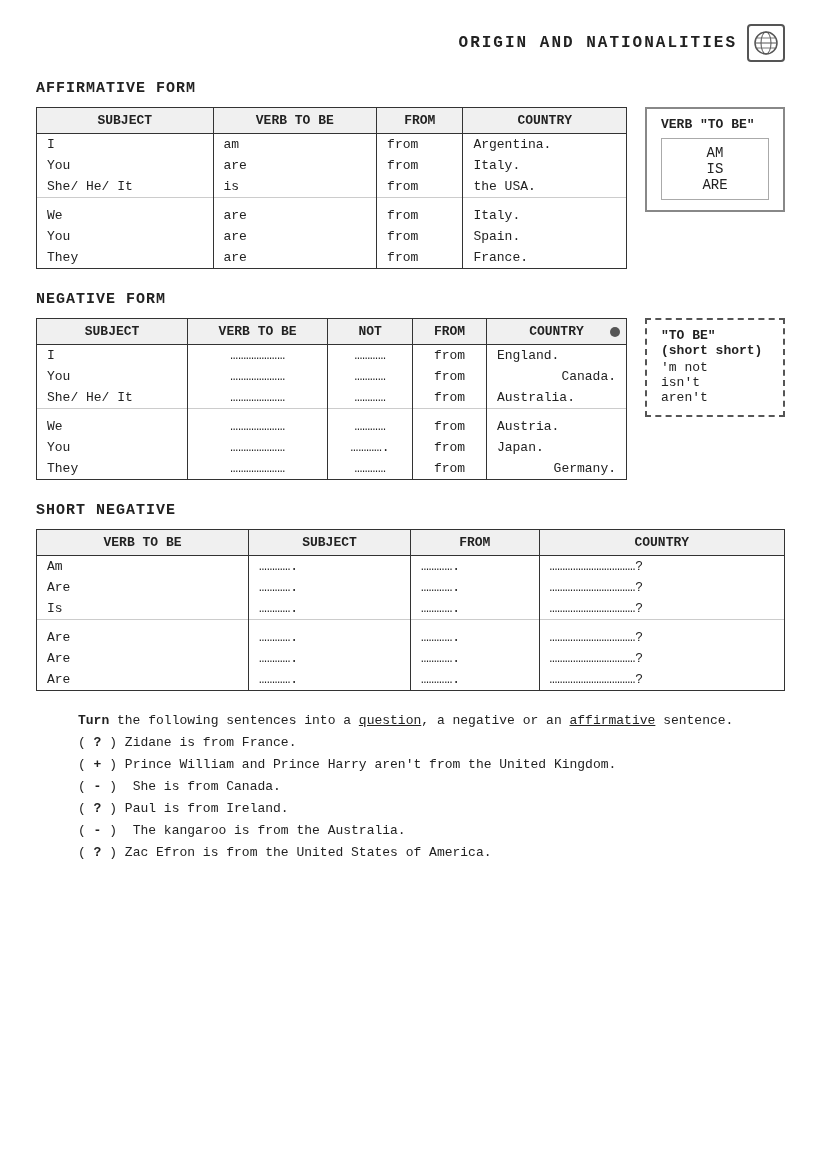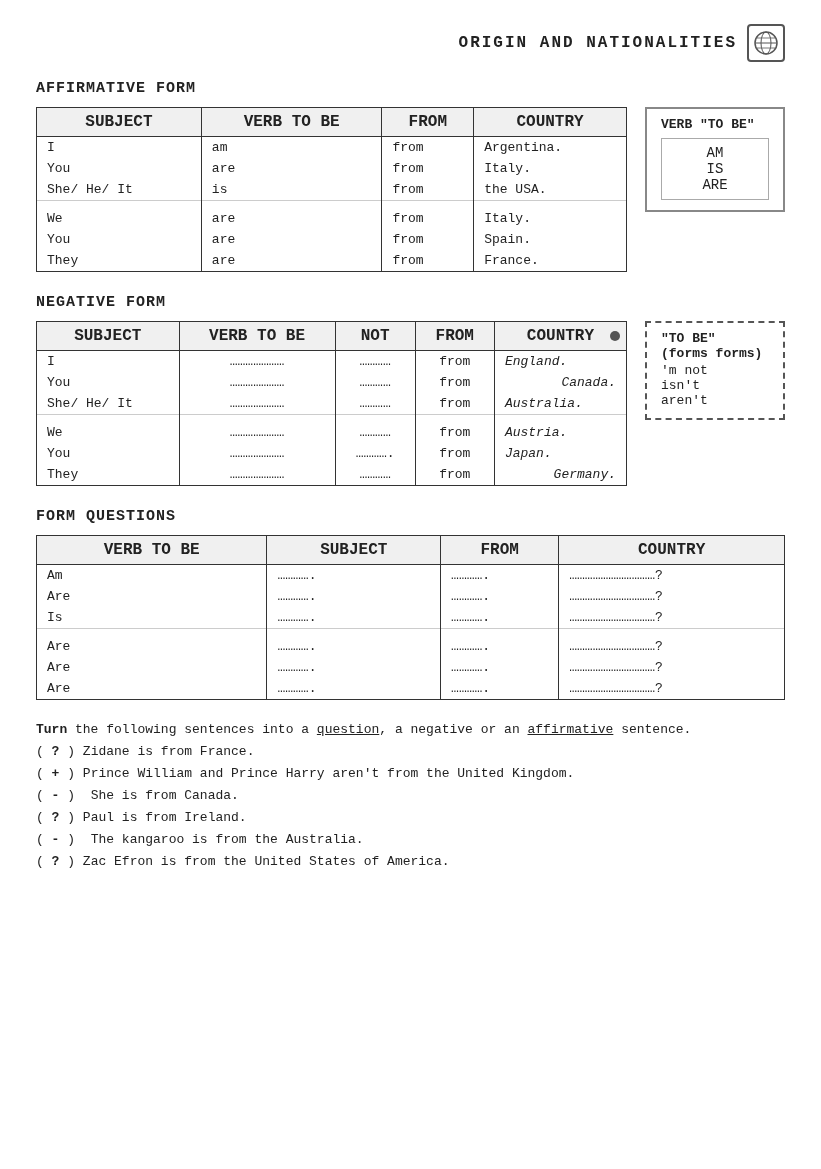--- a/index.html
+++ b/index.html
@@ -41,21 +41,21 @@
       font-family: 'Courier New', Courier, monospace;
     }
     table {
       border-collapse: collapse;
       width: 100%;
     }
     th {
       border: 1.5px solid #333;
       padding: 5px 10px;
       font-weight: bold;
-      font-size: 16px;
+      font-size: 13px;
       background: #f0f0f0;
       text-align: center;
     }
     td {
       border-left: 1.5px solid #333;
       border-right: 1.5px solid #333;
       padding: 3px 10px;
       font-size: 13px;
       vertical-align: top;
     }
@@ -81,30 +81,30 @@
       min-width: 130px;
       text-align: left;
     }
     .verb-tobe-inner {
       border: 1.5px solid #aaa;
       padding: 6px 12px;
       margin-top: 6px;
       text-align: center;
       font-size: 14px;
     }
-    .sentences-section { margin-top: 22px; }
+    .sentences-section { margin-top: 22px; margin-left: 42px; }
     .sentences-section p { margin-bottom: 7px; font-size: 13px; }
     .underline { text-decoration: underline; }
     .short-q-table th { text-align: center; }
     .short-q-table td { text-align: left; }
     .aff-table-wrap { position: relative; }
     .header-row th { border-bottom: 1.5px solid #333; }
     .neg-table th, .neg-table td { text-align: center; }
     .neg-table td:first-child { text-align: left; }
-    .neg-table td:last-child { text-align: left; font-style: italic; }
+    .neg-table td:last-child { text-align: left; }
     .short-q-table td:first-child { text-align: left; }
     .short-q-table td:nth-child(4) { text-align: left; }
   </style>
 </head>
 <body>
 
 <div class="page-title">
   <span>ORIGIN AND NATIONALITIES</span>
   <div class="globe-icon">
     <svg width="28" height="28" viewBox="0 0 28 28" fill="none" xmlns="http://www.w3.org/2000/svg">
@@ -239,30 +239,30 @@
           <td>…………………</td>
           <td>…………</td>
           <td>from</td>
           <td style="text-align:right">Germany.</td>
         </tr>
       </tbody>
     </table>
   </div>
   <div class="side-area">
     <div class="side-inner-box">
-      <div class="inner-box-title">"TO BE"<br><span>(forms forms)</span></div>
+      <div class="inner-box-title">"TO BE"<br><span>(short short)</span></div>
       <div>
         'm not<br>isn't<br>aren't
       </div>
     </div>
   </div>
 </div>
 
 <div class="section-title" style="margin-top:22px;">
-  <span>FORM QUESTIONS</span>
+  <span>SHORT NEGATIVE</span>
 </div>
 
 <div>
   <table class="short-q-table">
     <thead>
       <tr class="header-row">
         <th>VERB <strong>TO BE</strong></th>
         <th><strong>SUBJECT</strong></th>
         <th>FROM</th>
         <th>COUNTRY</th>

